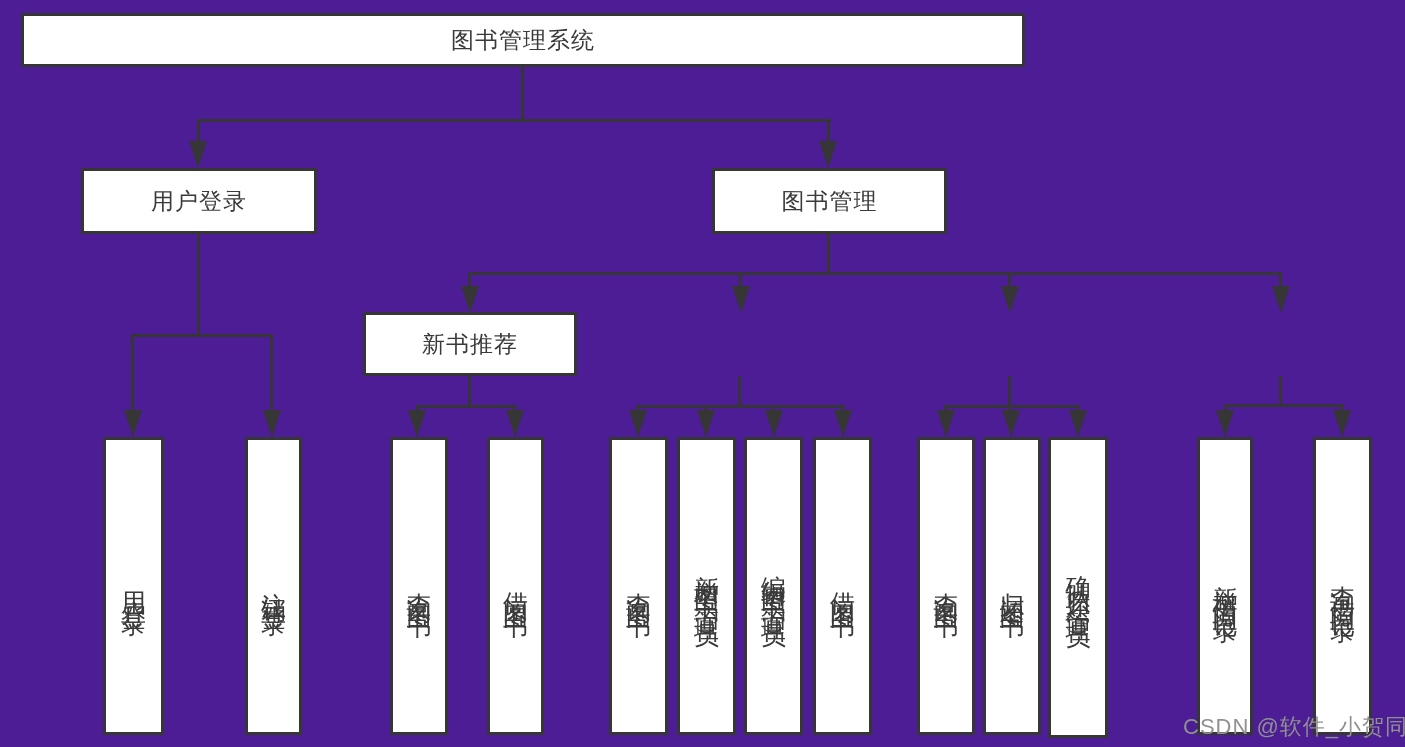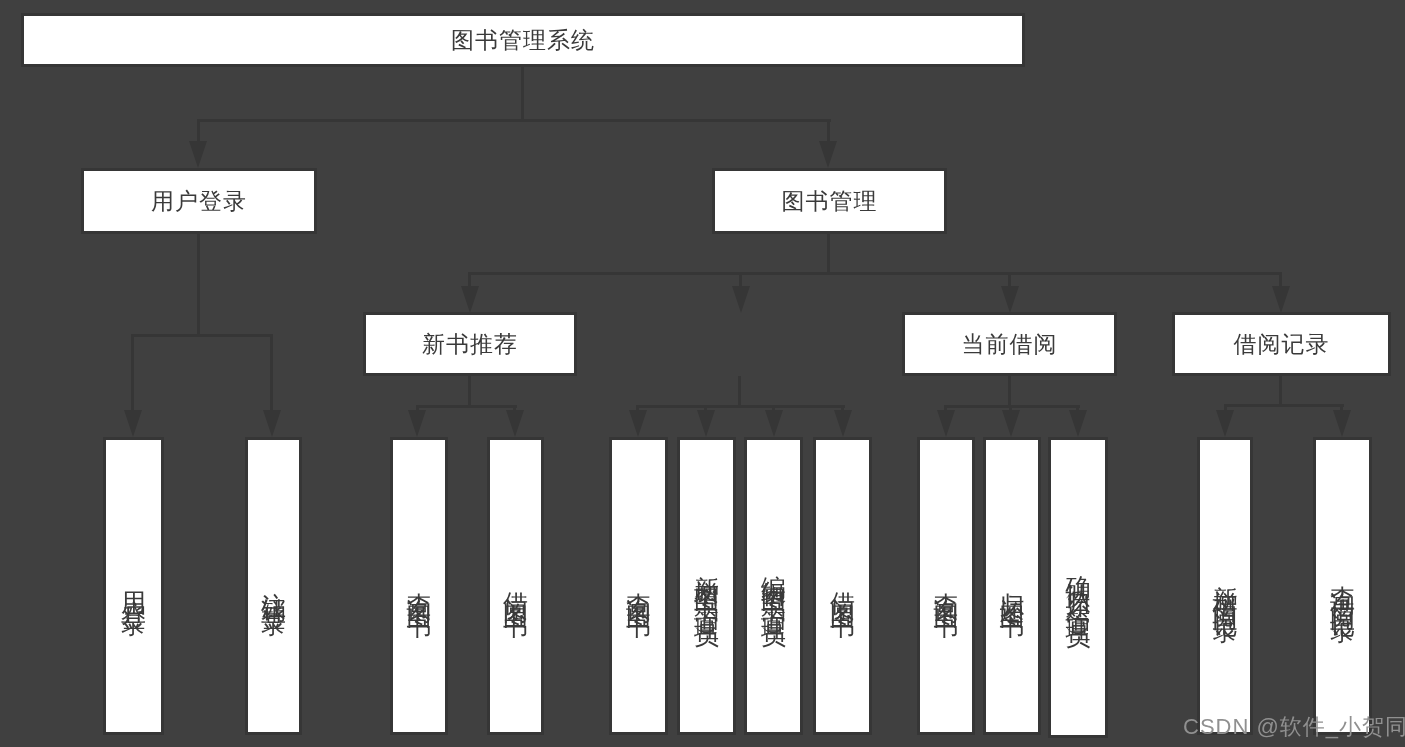--- a/index.html
+++ b/index.html
@@ -1,20 +1,20 @@
 <!DOCTYPE html>
 <html><head>
 <meta charset="utf-8">
 <style>
   html,body{margin:0;padding:0;background:#ffffff;}
   .canvas{
     position:relative;
     width:1405px;
     height:747px;
-    background:#404040;
+    background:#4c1d95;
     font-family:"Liberation Sans", sans-serif;
     overflow:hidden;
   }
   .box{
     position:absolute;
     box-sizing:border-box;
     border:3px solid #363636;
     background:#ffffff;
     display:flex;
     align-items:center;
@@ -121,26 +121,20 @@
   <div class="box" style="left:81px;top:168px;width:236px;height:66px;">
     <span class="hlabel">用户登录</span>
   </div>
   <div class="box" style="left:363px;top:312px;width:214px;height:64px;">
     <span class="hlabel">新书推荐</span>
   </div>
 
   <div class="box" style="left:712px;top:168px;width:235px;height:66px;">
     <span class="hlabel">图书管理</span>
   </div>
-  <div class="box" style="left:902px;top:312px;width:215px;height:64px;">
-    <span class="hlabel">当前借阅</span>
-  </div>
-  <div class="box" style="left:1172px;top:312px;width:219px;height:64px;">
-    <span class="hlabel">借阅记录</span>
-  </div>
 
   <div class="box leaf" style="left:103px;top:437px;width:61px;height:298px;">
     <span class="vlabel">用户登录</span>
   </div>
   <div class="box leaf" style="left:245px;top:437px;width:57px;height:298px;">
     <span class="vlabel">注销登录</span>
   </div>
 
   <div class="box leaf" style="left:390px;top:437px;width:58px;height:298px;">
     <span class="vlabel">查询图书</span>

